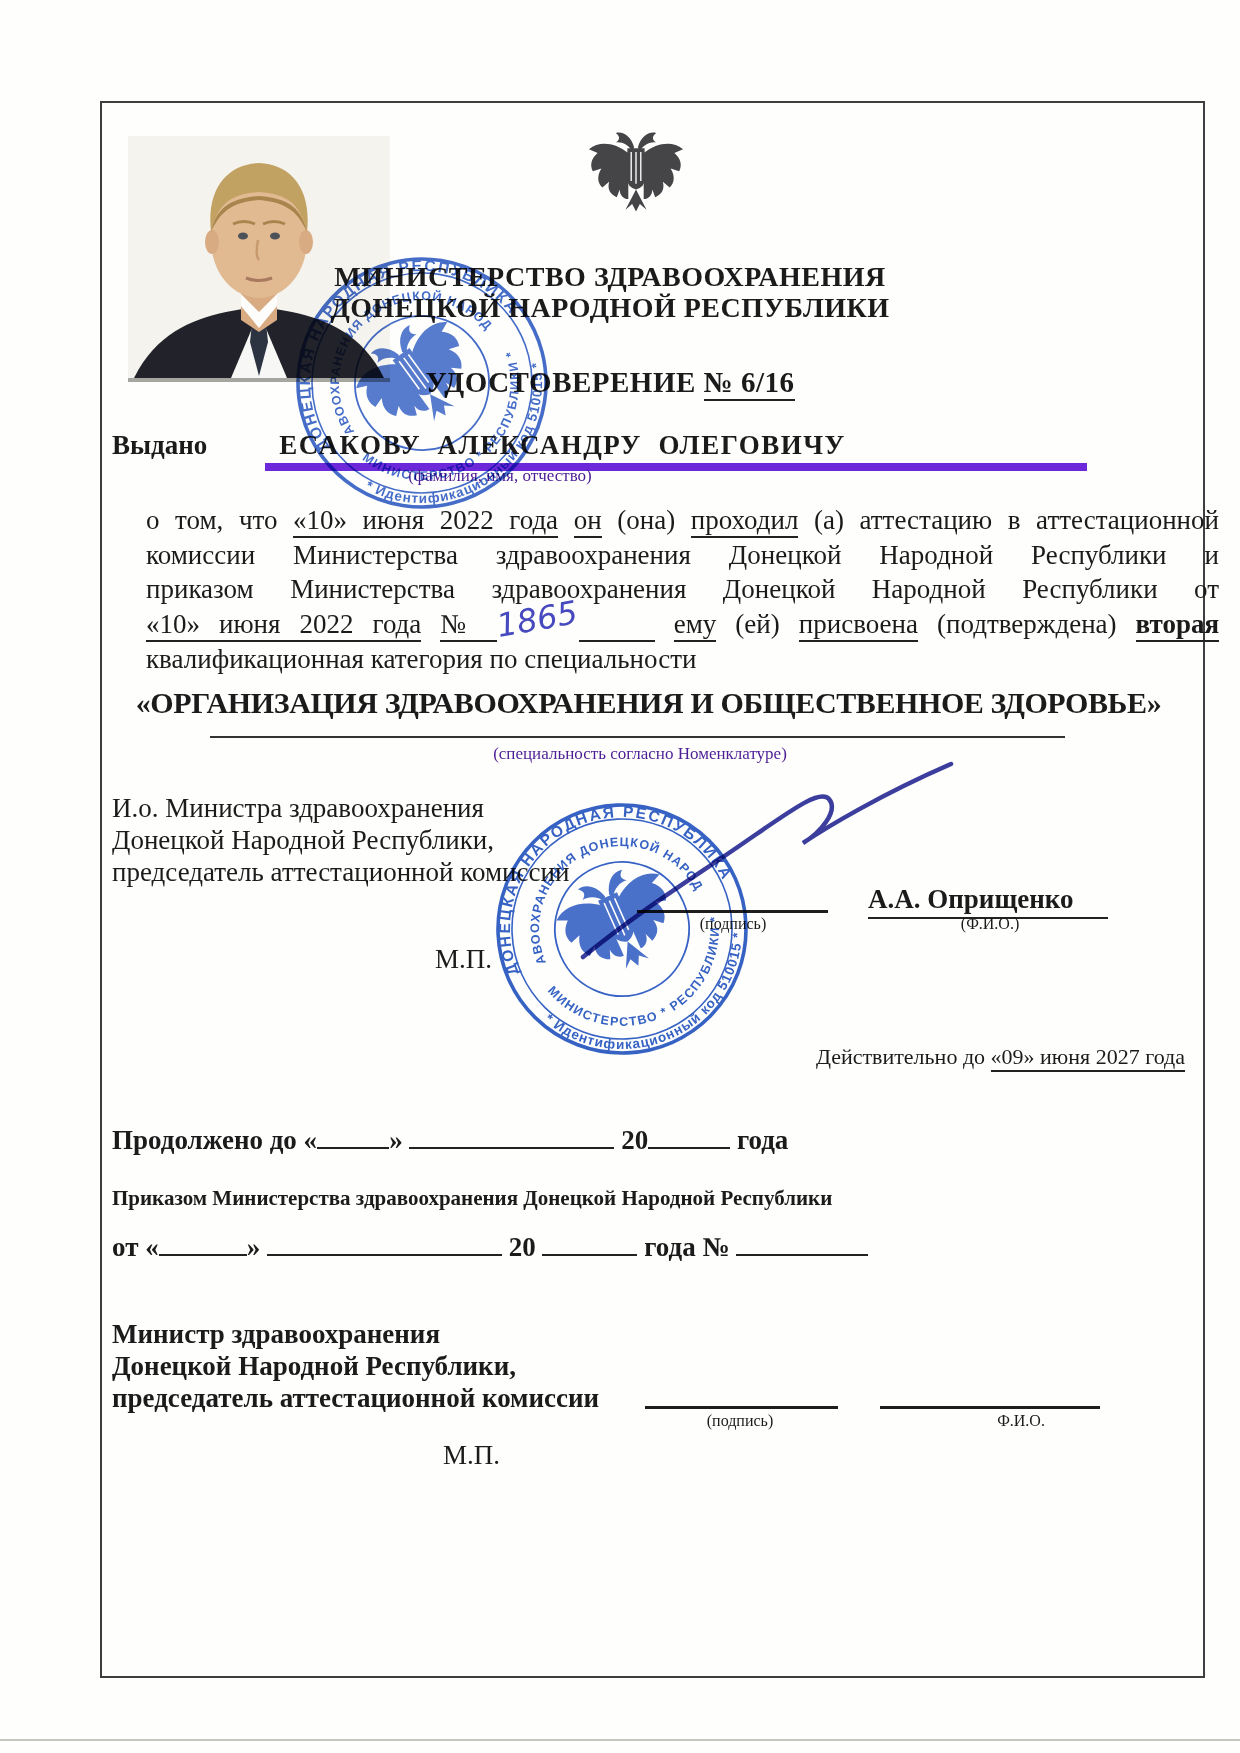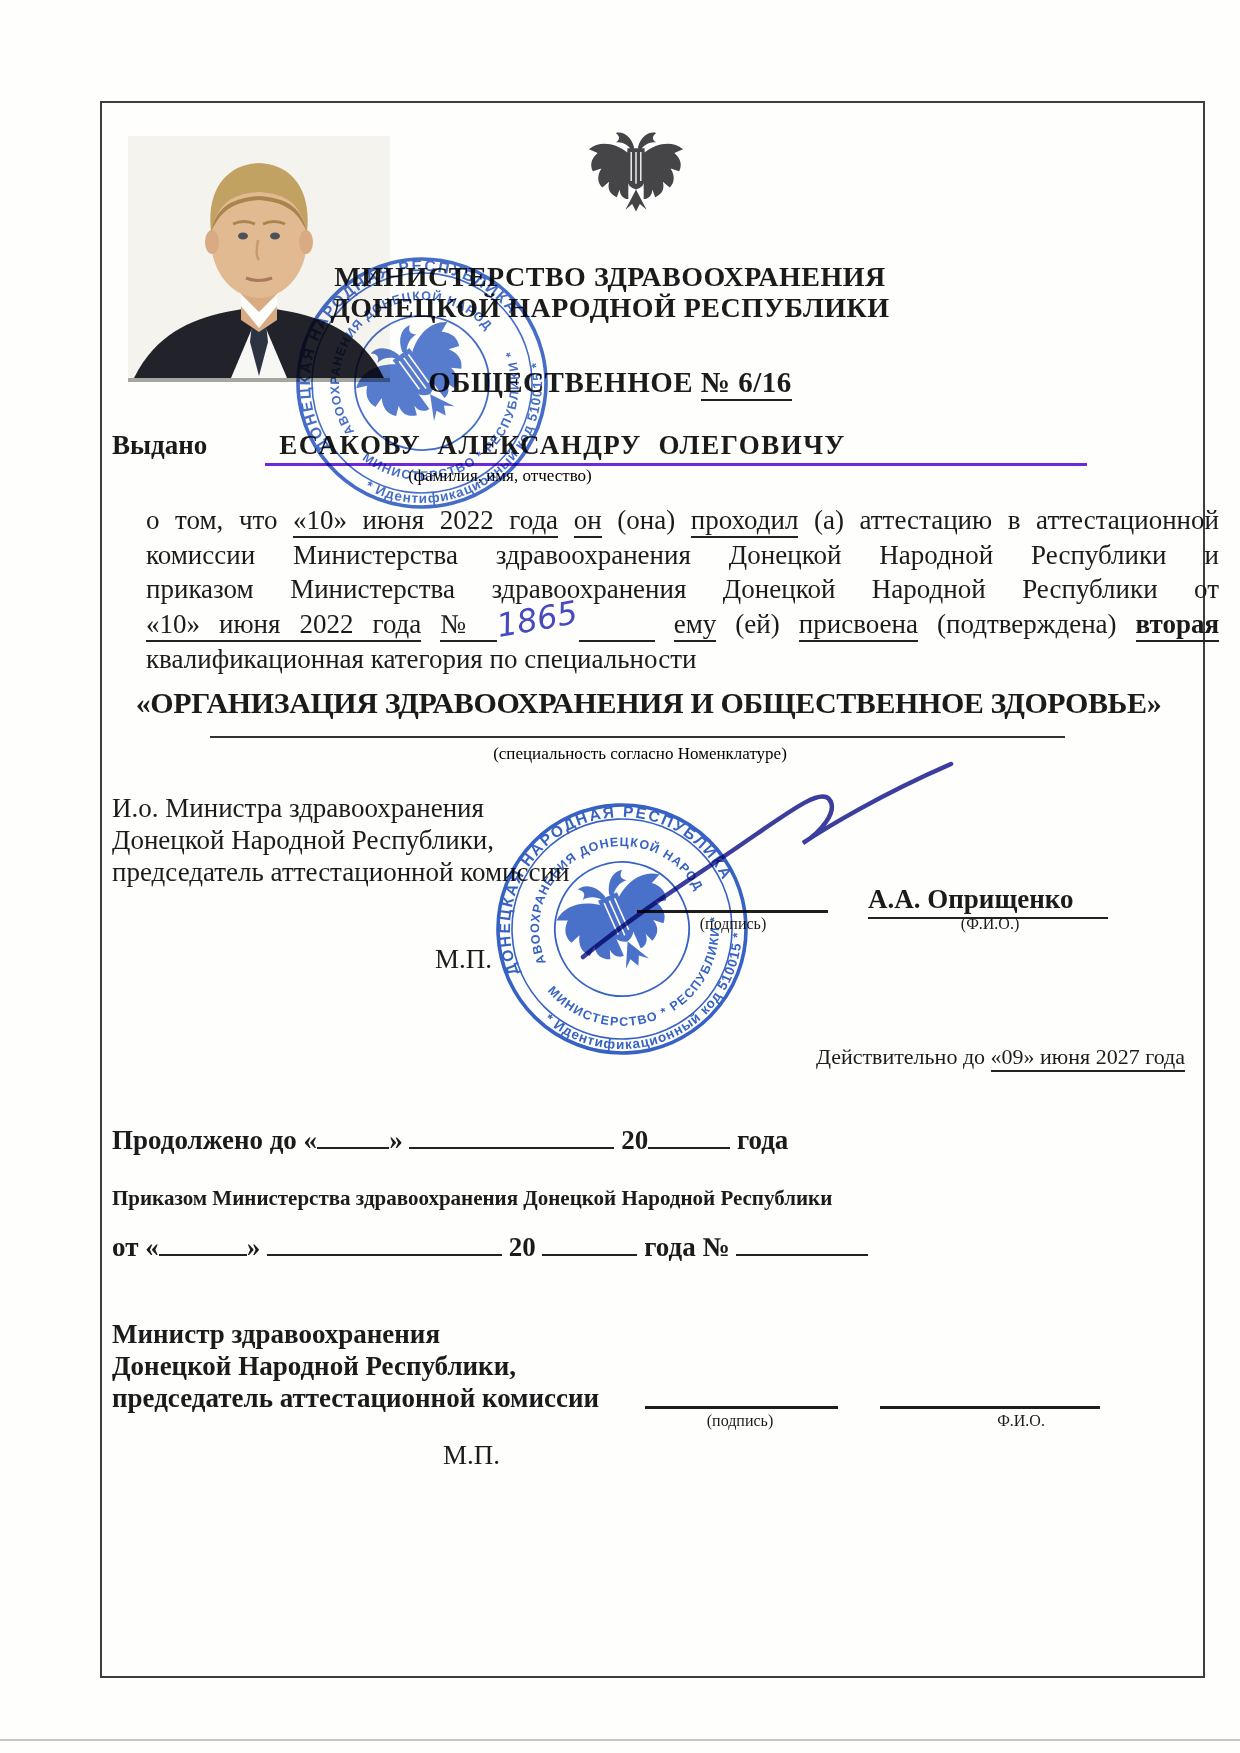--- a/index.html
+++ b/index.html
@@ -23,23 +23,23 @@
     left:330px; top:261px; width:560px; text-align:center;
     font-size:28px; font-weight:bold; line-height:31px; letter-spacing:.5px;
   }
   .doc-title{
     left:330px; top:366px; width:560px; text-align:center;
     font-size:29px; font-weight:bold; letter-spacing:.5px;
   }
   
   .issued-row{ left:112px; top:430px; width:975px; display:flex; align-items:flex-start;}
   .issued-label{ font-size:27px; font-weight:bold; white-space:nowrap;}
-  .name-underline{ flex:1; margin-left:58px; border-bottom:3px solid #6d28d9; padding:0 0 2px 14px;}
+  .name-underline{ flex:1; margin-left:58px; border-bottom:8px solid #6d28d9; padding:0 0 2px 14px;}
   .holder-name{ font-size:27px; font-weight:bold; letter-spacing:1.5px; white-space:nowrap;}
-  .small-hint{ font-size:17px; color:#000000; }
+  .small-hint{ font-size:17px; color:#4c1d95; }
   .fio-hint{ left:300px; top:466px; width:400px; text-align:center;}
   
   .body-line{ left:112px; width:1073px; font-size:27px; line-height:34px;margin-left:34px; }
   .jline{ text-align:justify; text-align-last:justify; }
   .u{ border-bottom:2.5px solid #222; padding-bottom:1px; }
   .blank{ display:inline-block; height:1em; vertical-align:baseline; }
   .b{ font-weight:bold; }
   .hw{
     font-family:"DejaVu Sans", sans-serif; font-style:italic;
     color:var(--hw-ink); font-size:32px; line-height:0;
@@ -178,21 +178,21 @@
     <svg width="96" height="116" viewBox="-50 -55 100 110">
       <use href="#eagleDef"></use>
     </svg>
   </div>
 
   <div class="abs ministry">
     <div>МИНИСТЕРСТВО ЗДРАВООХРАНЕНИЯ</div>
     <div>ДОНЕЦКОЙ НАРОДНОЙ РЕСПУБЛИКИ</div>
   </div>
 
-  <div class="abs doc-title"><span>ОБЩЕСТВЕННОЕ </span><span class="u">№ 6/16</span></div>
+  <div class="abs doc-title"><span>УДОСТОВЕРЕНИЕ </span><span class="u">№ 6/16</span></div>
 
   <div class="abs issued-row">
     <span class="issued-label">Выдано</span>
     <span class="name-underline">
       <span class="holder-name">ЕСАКОВУ&nbsp; АЛЕКСАНДРУ&nbsp; ОЛЕГОВИЧУ</span>
     </span>
   </div>
   <div class="abs small-hint fio-hint">(фамилия, имя, отчество)</div>
 
   <div class="abs body-line jline" style="top:503px"><span>о том, что </span><span class="u">«10» июня 2022 года</span><span> </span><span class="u">он</span><span> (она) </span><span class="u">проходил</span><span> (а) аттестацию в аттестационной</span></div>

